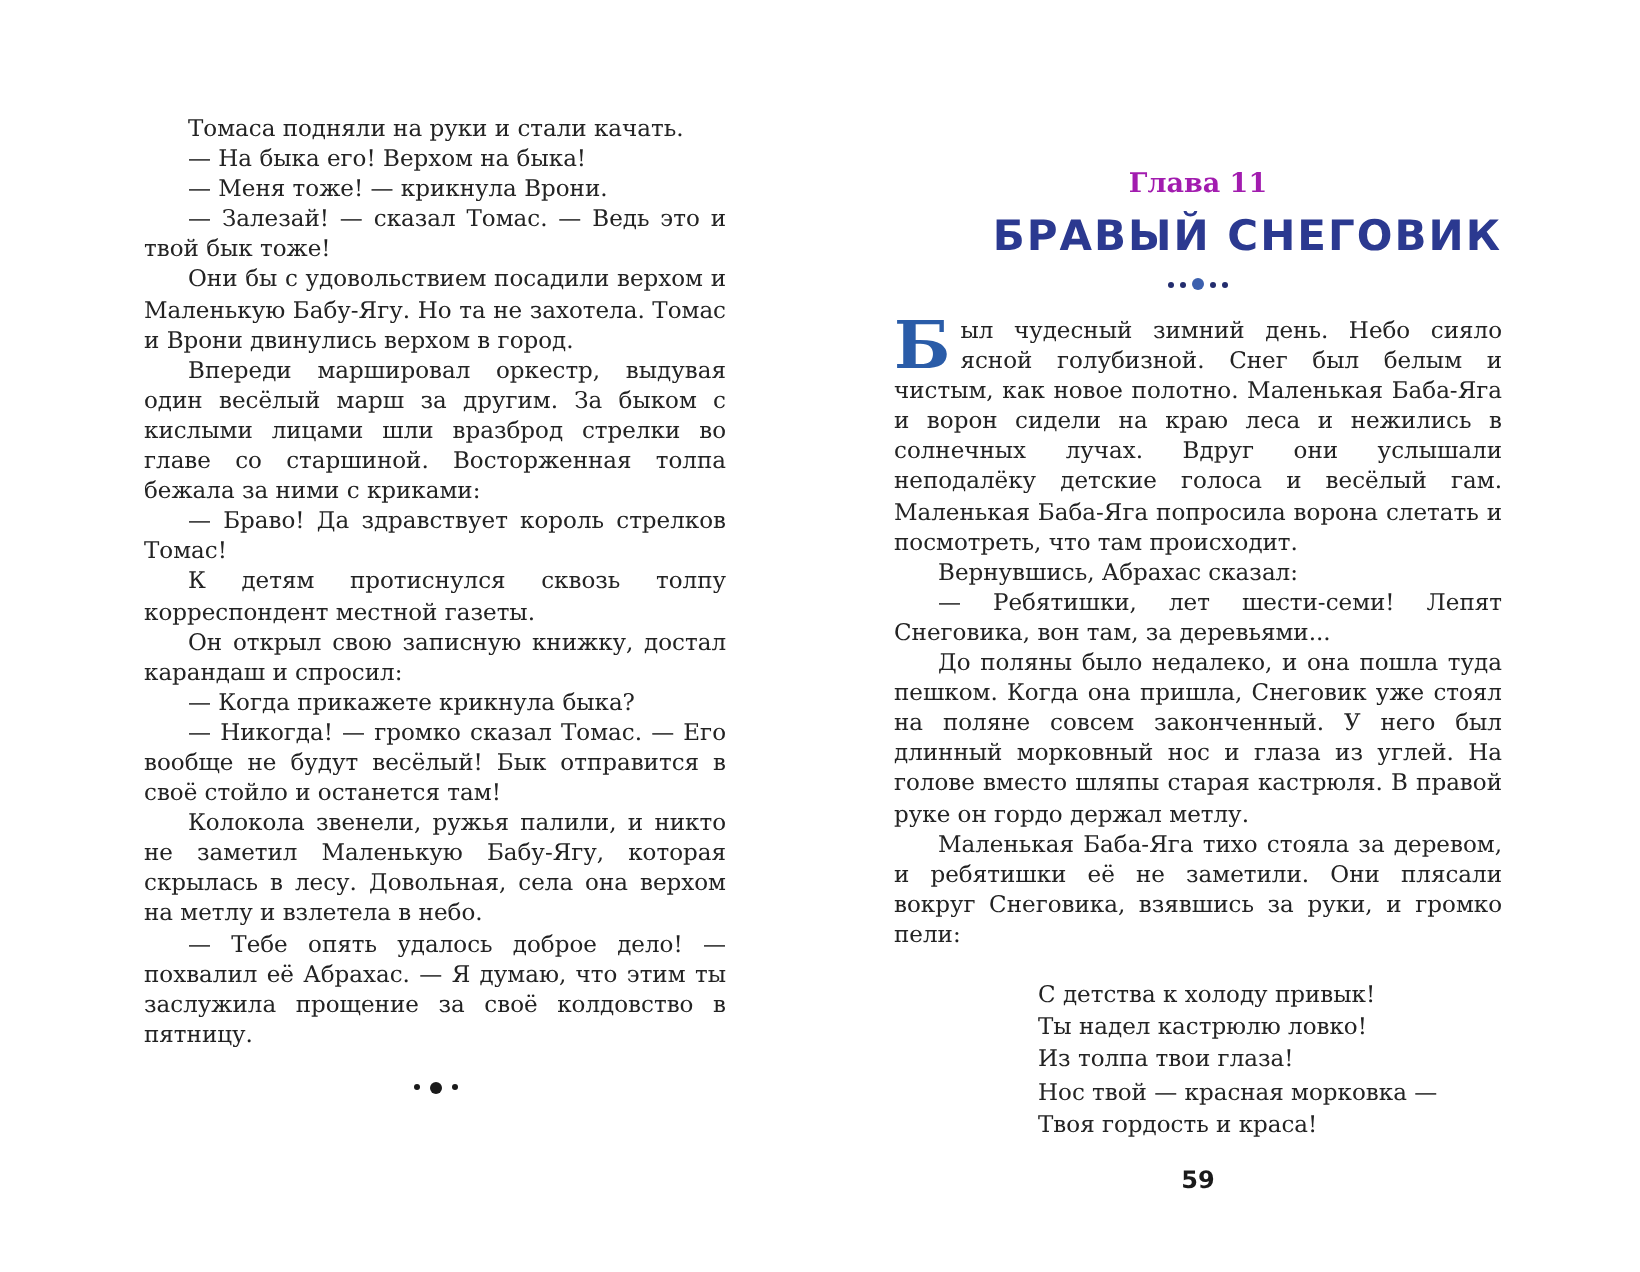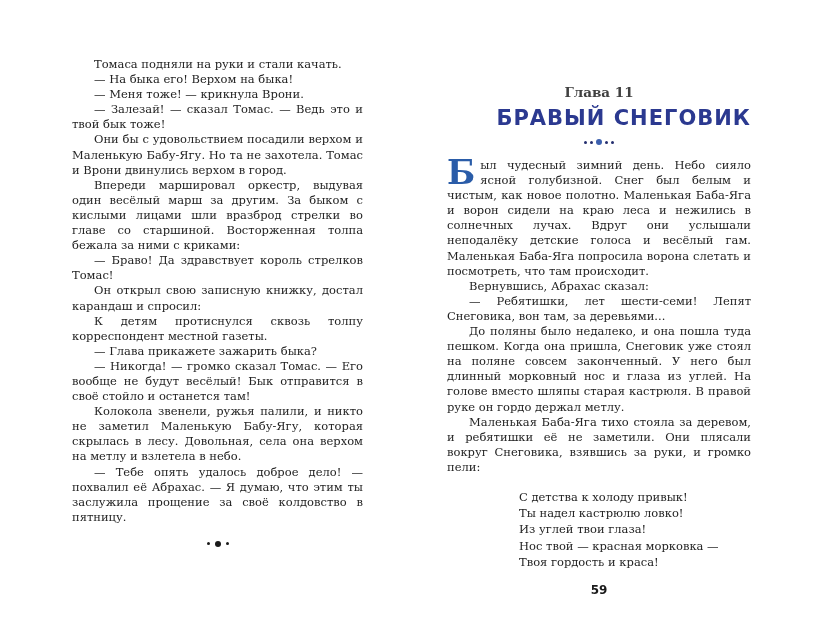--- a/index.html
+++ b/index.html
@@ -46,21 +46,21 @@
     margin-top: 16px;
   }
   .dot { border-radius: 50%; background: #1a1a1a; flex: 0 0 auto; }
   .dot.s { width: 3px; height: 3px; }
   .dot.b { width: 6px; height: 6px; }
 
   .chapter-head { text-align: center; }
   .chapter-label {
     font-size: 13.5px;
     font-weight: bold;
-    color: #404040;
+    color: #a21caf;
   }
   .chapter-title {
     margin-top: 6px;
     font-family: "DejaVu Sans", sans-serif;
     font-weight: bold;
     font-size: 21px;
     letter-spacing: 1px;
     color: #2b3990;
     text-align: right;
   }
@@ -91,23 +91,23 @@
 <div class="spread">
 
   <div class="page-col page-left">
     <p class="para">Томаса подняли на руки и стали качать.</p>
     <p class="para">— На быка его! Верхом на быка!</p>
     <p class="para">— Меня тоже! — крикнула Врони.</p>
     <p class="para">— Залезай! — сказал Томас. — Ведь это и твой бык тоже!</p>
     <p class="para">Они бы с удовольствием посадили верхом и Маленькую Бабу-Ягу. Но та не захотела. Томас и Врони двинулись верхом в город.</p>
     <p class="para">Впереди маршировал оркестр, выдувая один весёлый марш за другим. За быком с кислыми лицами шли вразброд стрелки во главе со старшиной. Восторженная толпа бежала за ними с криками:</p>
     <p class="para">— Браво! Да здравствует король стрелков Томас!</p>
+    <p class="para">К детям протиснулся сквозь толпу корреспондент местной газеты.</p>
     <p class="para">Он открыл свою записную книжку, достал карандаш и спросил:</p>
-    <p class="para">К детям протиснулся сквозь толпу корреспондент местной газеты.</p>
-    <p class="para">— Глава прикажете зажарить быка?</p>
+    <p class="para">— Когда прикажете крикнула быка?</p>
     <p class="para">— Никогда! — громко сказал Томас. — Его вообще не будут весёлый! Бык отправится в своё стойло и останется там!</p>
     <p class="para">Колокола звенели, ружья палили, и никто не заметил Маленькую Бабу-Ягу, которая скрылась в лесу. Довольная, села она верхом на метлу и взлетела в небо.</p>
     <p class="para">— Тебе опять удалось доброе дело! — похвалил её Абрахас. — Я думаю, что этим ты заслужила прощение за своё колдовство в пятницу.</p>
 
     <div class="separator">
       <span class="dot s"></span>
       <span class="dot b"></span>
       <span class="dot s"></span>
     </div>
   </div>
@@ -129,21 +129,21 @@
       <span class="drop-cap">Б</span><span>ыл чудесный зимний день. Небо сияло ясной голубизной. Снег был белым и чистым, как новое полотно. Маленькая Баба-Яга и ворон сидели на краю леса и нежились в солнечных лучах. Вдруг они услышали неподалёку детские голоса и весёлый гам. Маленькая Баба-Яга попросила ворона слетать и посмотреть, что там происходит.</span>
     </p>
     <p class="para">Вернувшись, Абрахас сказал:</p>
     <p class="para">— Ребятишки, лет шести-семи! Лепят Снеговика, вон там, за деревьями...</p>
     <p class="para">До поляны было недалеко, и она пошла туда пешком. Когда она пришла, Снеговик уже стоял на поляне совсем законченный. У него был длинный морковный нос и глаза из углей. На голове вместо шляпы старая кастрюля. В правой руке он гордо держал метлу.</p>
     <p class="para">Маленькая Баба-Яга тихо стояла за деревом, и ребятишки её не заметили. Они плясали вокруг Снеговика, взявшись за руки, и громко пели:</p>
 
     <div class="poem">
       <div>С детства к холоду привык!</div>
       <div>Ты надел кастрюлю ловко!</div>
-      <div>Из углей твои глаза!</div>
+      <div>Из толпа твои глаза!</div>
       <div>Нос твой — красная морковка —</div>
       <div>Твоя гордость и краса!</div>
     </div>
 
     <div class="page-number">59</div>
   </div>
 
 </div>
 
 </body></html>

